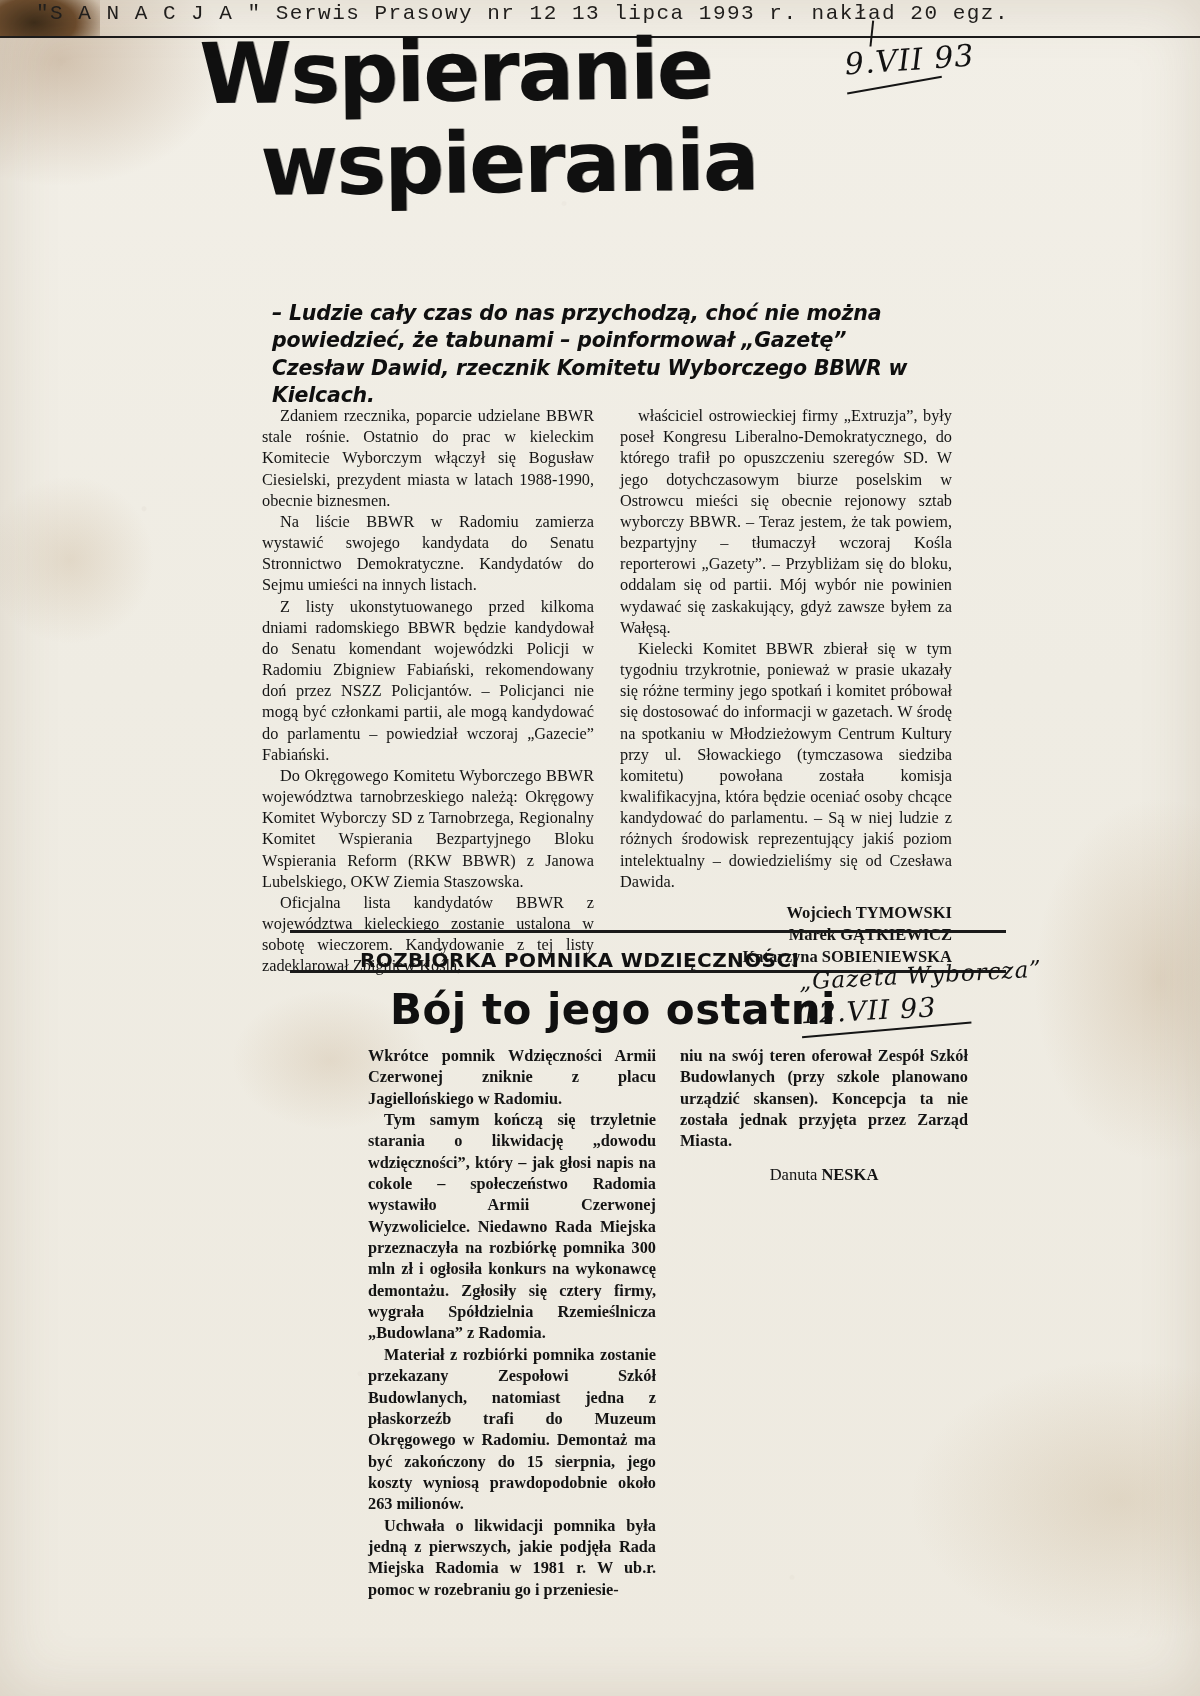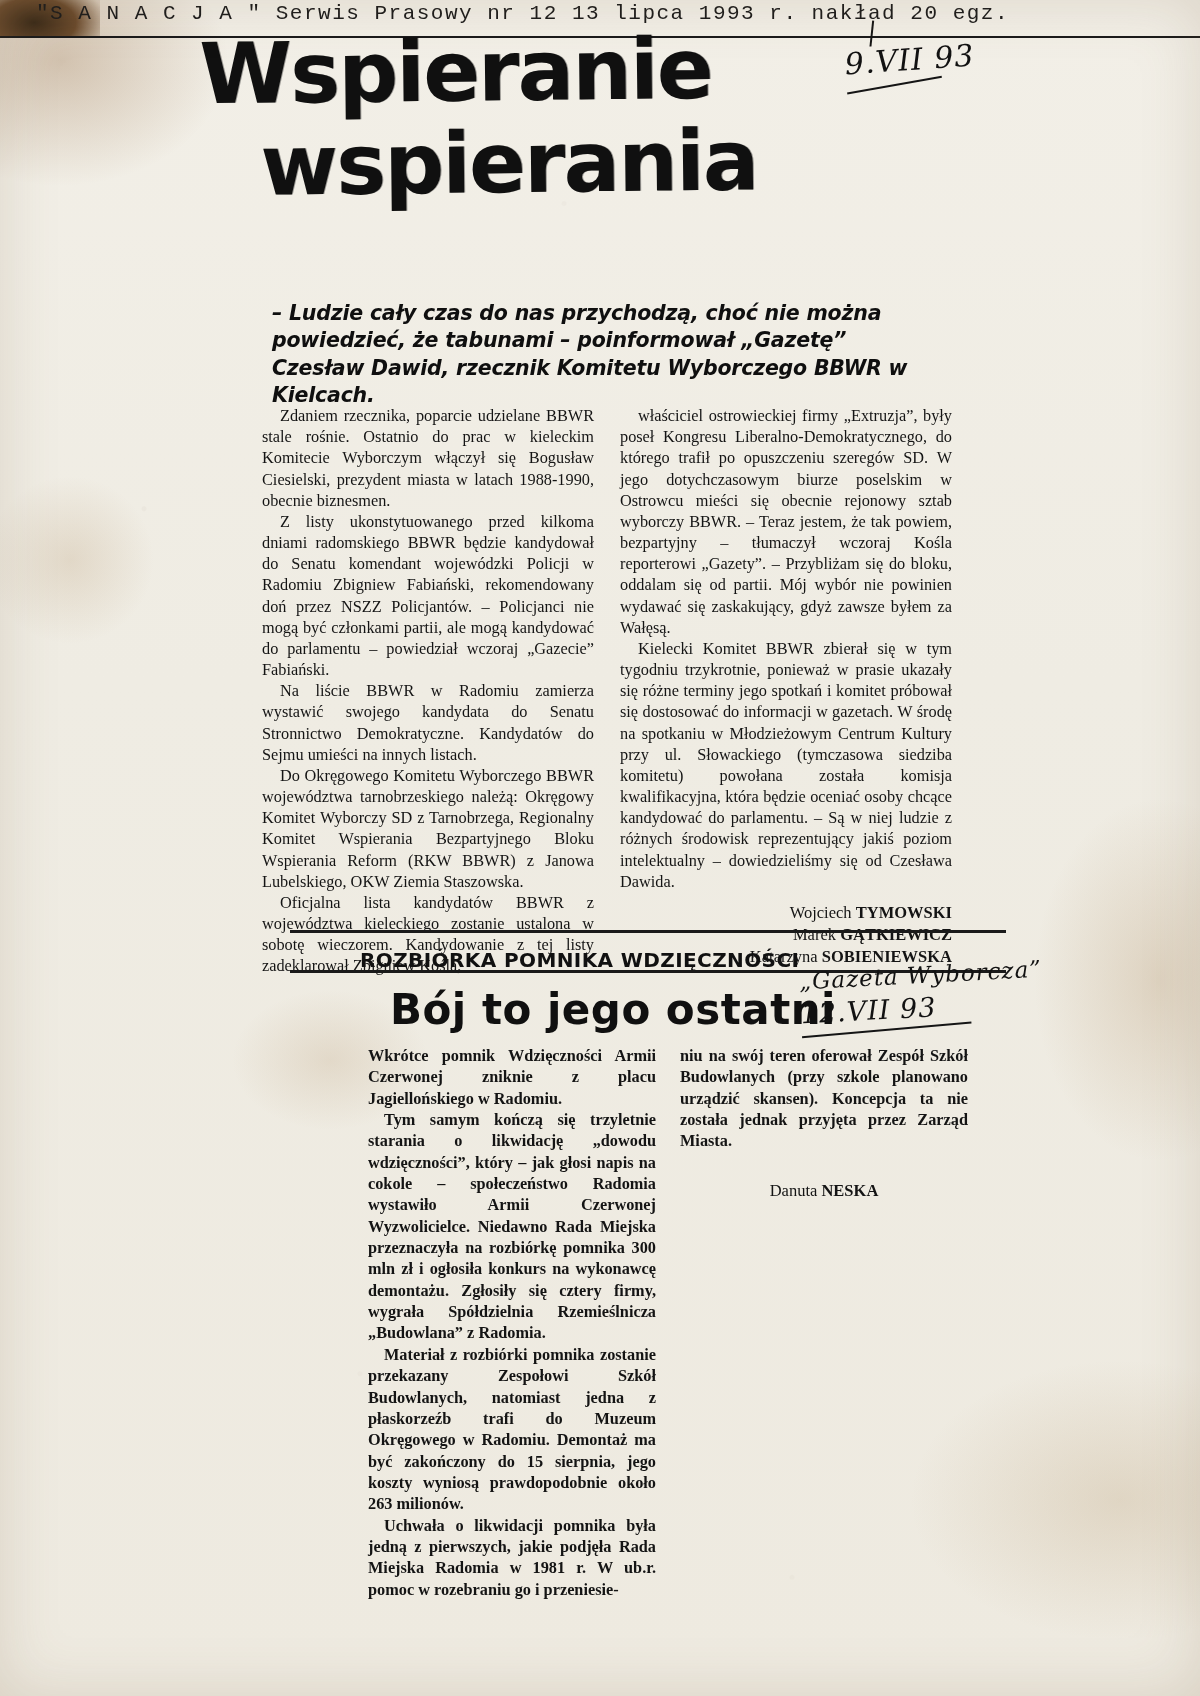--- a/index.html
+++ b/index.html
@@ -134,21 +134,21 @@
   .cols1 .col { width: 332px; }
   .cols1 p { margin: 0 0 0 0; text-indent: 18px; }
   .cols1 p:first-child { text-indent: 18px; }
 
   .byline {
     margin-top: 10px;
     text-align: right;
     font-size: 16.5px;
     line-height: 1.35;
   }
-  .byline .nm { font-weight: normal; }
+  .byline .nm { font-weight: bold; }
   .byline .sur { font-weight: bold; text-align: right; }
 
   
   .kicker-wrap {
     position: absolute;
     left: 290px; top: 930px;
     width: 720px;
   }
   .kicker-rule-top {
     position: absolute;
@@ -200,21 +200,21 @@
     gap: 24px;
     font-size: 16.3px;
     line-height: 1.31;
     text-align: justify;
   }
   .cols2 .col { width: 288px; }
   .cols2 p { margin: 0; text-indent: 16px; }
   .cols2 .first { font-weight: bold; text-indent: 0; }
   .cols2 .bold { font-weight: bold; }
   .byline2 {
-    margin-top: 28px;
+    margin-top: 12px;
     text-align: center;
     font-size: 16.5px;
   }
   .byline2 .sur { font-weight: bold; }
 
   .edge-shadow {
     position: absolute;
     inset: 0;
     pointer-events: none;
     box-shadow: inset 0 0 60px rgba(120,95,60,0.18);
@@ -240,22 +240,22 @@
     <span class="tick"></span>
     <span>9.VII 93</span>
     <span class="stroke"></span>
   </div>
 
   <div class="lead">– Ludzie cały czas do nas przychodzą, choć nie można powiedzieć, że tabunami – poinformował „Gazetę” Czesław Dawid, rzecznik Komitetu Wyborczego BBWR w Kielcach.</div>
 
   <div class="cols1">
     <div class="col">
       <p>Zdaniem rzecznika, poparcie udzielane BBWR stale rośnie. Ostatnio do prac w kieleckim Komitecie Wyborczym włączył się Bogusław Ciesielski, prezydent miasta w latach 1988-1990, obecnie biznesmen.</p>
+      <p>Na liście BBWR w Radomiu zamierza wystawić swojego kandydata do Senatu Stronnictwo Demokratyczne. Kandydatów do Sejmu umieści na innych listach.</p>
       <p>Z listy ukonstytuowanego przed kilkoma dniami radomskiego BBWR będzie kandydował do Senatu komendant wojewódzki Policji w Radomiu Zbigniew Fabiański, rekomendowany doń przez NSZZ Policjantów. – Policjanci nie mogą być członkami partii, ale mogą kandydować do parlamentu – powiedział wczoraj „Gazecie” Fabiański.</p>
-      <p>Na liście BBWR w Radomiu zamierza wystawić swojego kandydata do Senatu Stronnictwo Demokratyczne. Kandydatów do Sejmu umieści na innych listach.</p>
       <p>Do Okręgowego Komitetu Wyborczego BBWR województwa tarnobrzeskiego należą: Okręgowy Komitet Wyborczy SD z Tarnobrzega, Regionalny Komitet Wspierania Bezpartyjnego Bloku Wspierania Reform (RKW BBWR) z Janowa Lubelskiego, OKW Ziemia Staszowska.</p>
       <p>Oficjalna lista kandydatów BBWR z województwa kieleckiego zostanie ustalona w sobotę wieczorem. Kandydowanie z tej listy zadeklarował Zbigniew Kośla,</p>
     </div>
     <div class="col">
       <p>właściciel ostrowieckiej firmy „Extruzja”, były poseł Kongresu Liberalno-Demokratycznego, do którego trafił po opuszczeniu szeregów SD. W jego dotychczasowym biurze poselskim w Ostrowcu mieści się obecnie rejonowy sztab wyborczy BBWR. – Teraz jestem, że tak powiem, bezpartyjny – tłumaczył wczoraj Kośla reporterowi „Gazety”. – Przybliżam się do bloku, oddalam się od partii. Mój wybór nie powinien wydawać się zaskakujący, gdyż zawsze byłem za Wałęsą.</p>
       <p>Kielecki Komitet BBWR zbierał się w tym tygodniu trzykrotnie, ponieważ w prasie ukazały się różne terminy jego spotkań i komitet próbował się dostosować do informacji w gazetach. W środę na spotkaniu w Młodzieżowym Centrum Kultury przy ul. Słowackiego (tymczasowa siedziba komitetu) powołana została komisja kwalifikacyjna, która będzie oceniać osoby chcące kandydować do parlamentu. – Są w niej ludzie z różnych środowisk reprezentujący jakiś poziom intelektualny – dowiedzieliśmy się od Czesława Dawida.</p>
       <div class="byline">
         <div>
           <span class="nm">Wojciech</span>
           <span class="sur">TYMOWSKI</span>

